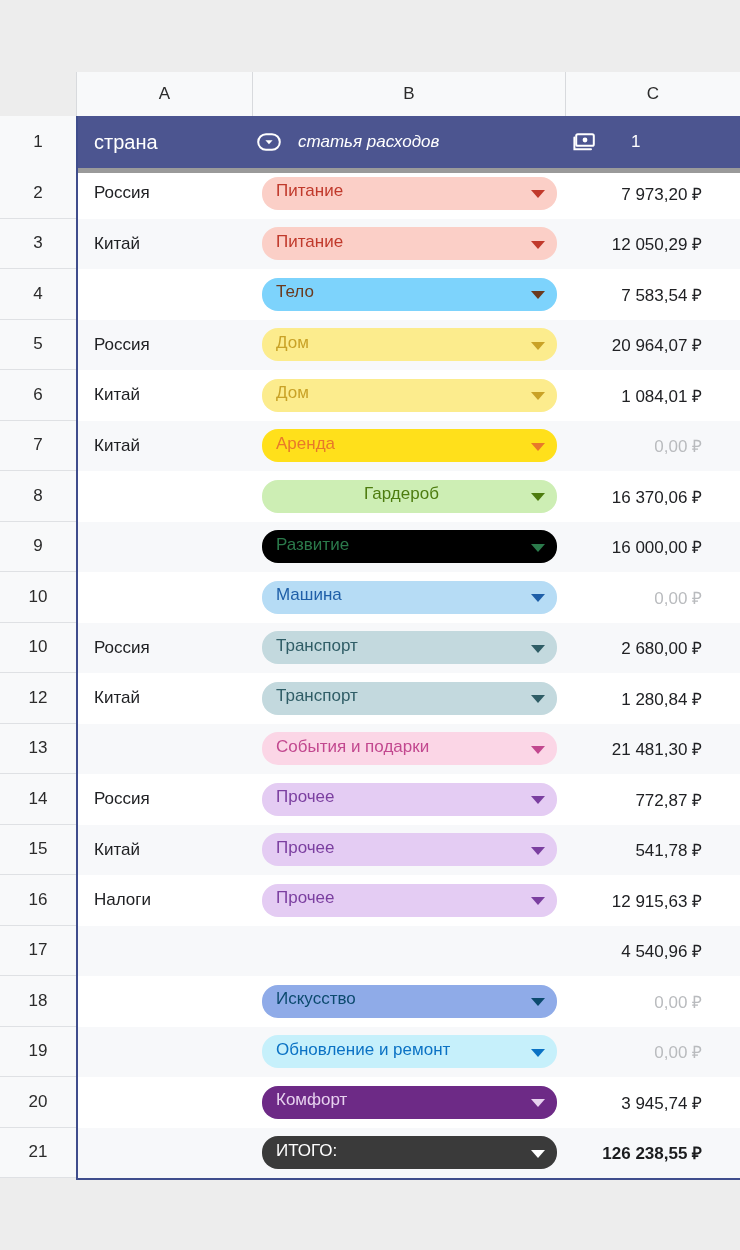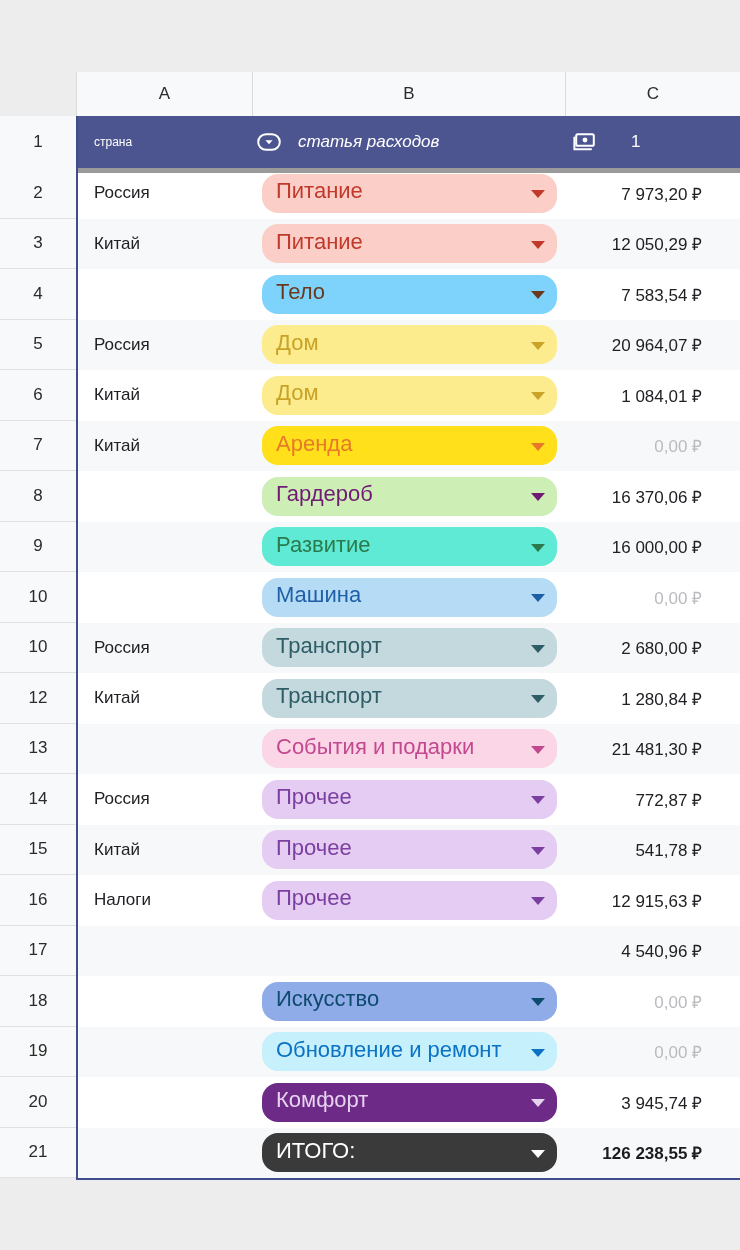--- a/index.html
+++ b/index.html
@@ -101,21 +101,21 @@
   .row.header .cells {
     background: #4c5590;
     border-left: 2px solid #3f4d8c;
     align-items: center;
   }
   .hdr-a {
     flex: 0 0 174px;
     padding-left: 16px;
     box-sizing: border-box;
     color: #ffffff;
-    font-size: 12px;
+    font-size: 20px;
   }
   .hdr-b {
     flex: 0 0 313px;
     box-sizing: border-box;
     display: flex;
     align-items: center;
     color: #ffffff;
     font-size: 17px;
     font-style: italic;
   }
@@ -173,27 +173,27 @@
     color: #202124;
     white-space: nowrap;
   }
   .cell-c.zero { color: #b9bbbe; }
   .cell-c.total { font-weight: bold; color: #1b1c1e; }
 
   
   .chip {
     position: relative;
     width: 100%;
-    height: 39px;
+    height: 33px;
     border-radius: 16px;
     display: flex;
     align-items: center;
     box-sizing: border-box;
     padding: 0 30px 4px 14px;
-    font-size: 22px;
+    font-size: 17px;
     white-space: nowrap;
     overflow: hidden;
   }
   .chip .caret {
     position: absolute;
     right: 12px;
     top: 50%;
     width: 0;
     height: 0;
     margin-top: -3px;
@@ -332,34 +332,34 @@
               </div>
             </div>
             <div class="cell-c zero">0,00 ₽</div>
           </div>
         </div>
         <div class="row data">
           <div class="rownum">8</div>
           <div class="cells">
             <div class="cell-a"></div>
             <div class="cell-b">
-              <div class="chip" style="background: rgb(205, 238, 180); color: #701a75;">
+              <div class="chip" style="background: rgb(205, 238, 180); color: #4d7c0f; justify-content: center;">
                 <span>Гардероб</span>
                 <span class="caret"></span>
               </div>
             </div>
             <div class="cell-c">16 370,06 ₽</div>
           </div>
         </div>
         <div class="row data alt">
           <div class="rownum">9</div>
           <div class="cells">
             <div class="cell-a"></div>
             <div class="cell-b">
-              <div class="chip" style="background: #5eead4; color: rgb(43, 122, 75);">
+              <div class="chip" style="background: #000000; color: rgb(43, 122, 75);">
                 <span>Развитие</span>
                 <span class="caret"></span>
               </div>
             </div>
             <div class="cell-c">16 000,00 ₽</div>
           </div>
         </div>
         <div class="row data">
           <div class="rownum">10</div>
           <div class="cells">

